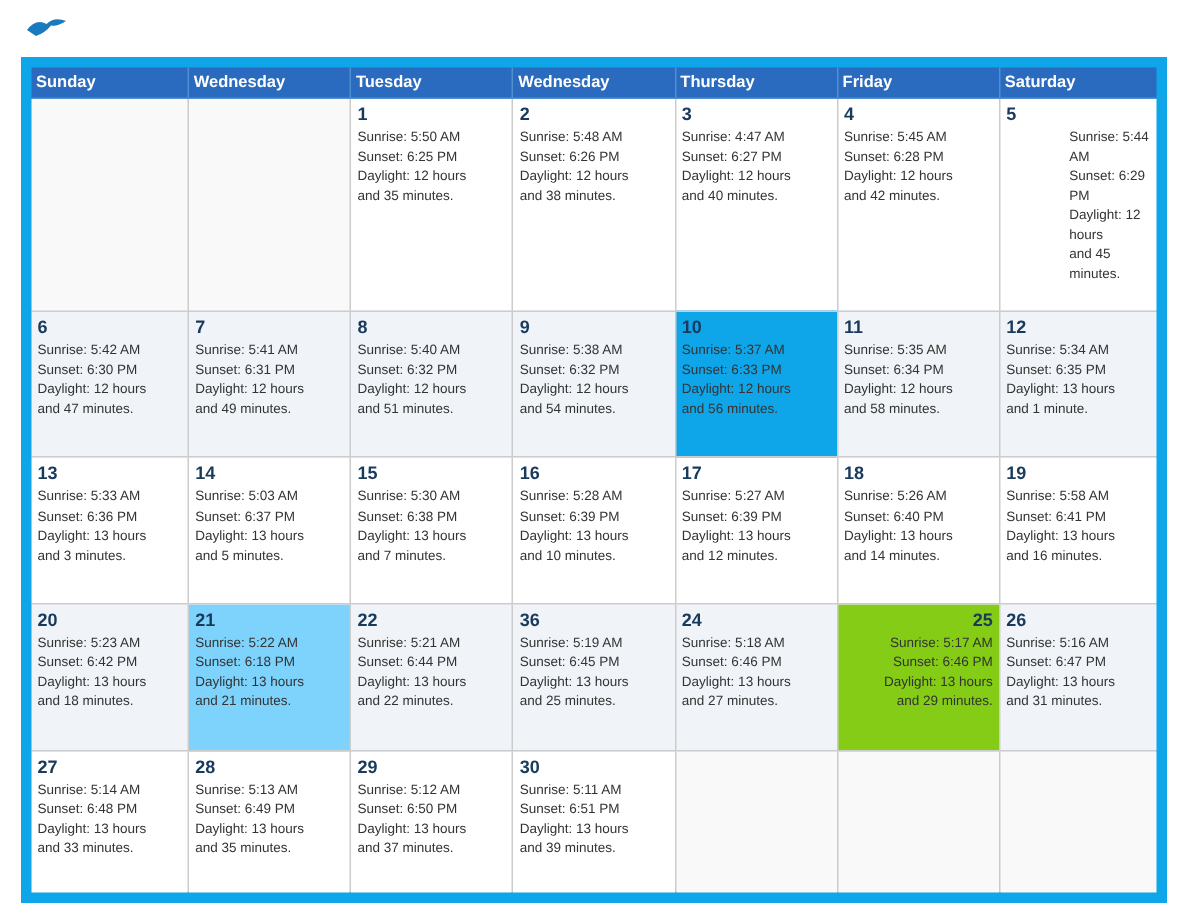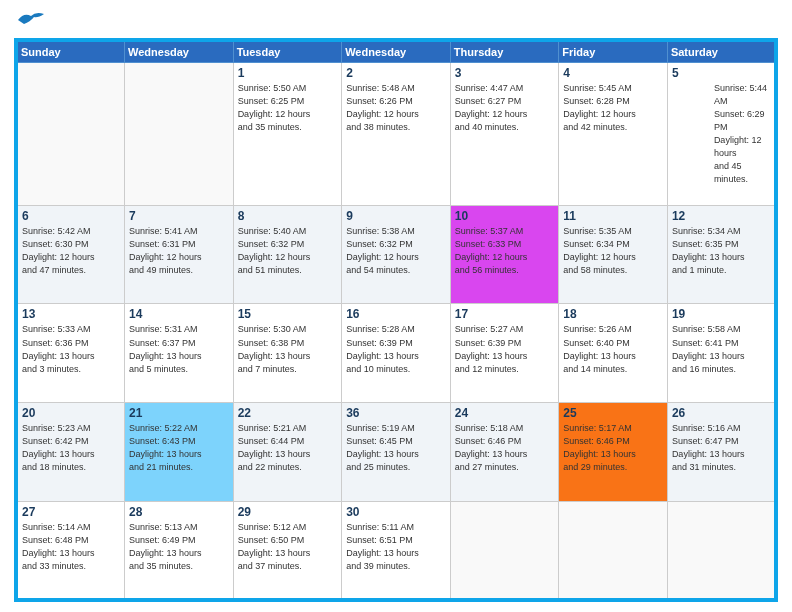--- a/index.html
+++ b/index.html
@@ -44,21 +44,21 @@
       font-size: 30px;
       font-weight: bold;
       color: #1a3a5c;
     }
     .location {
       font-size: 13px;
       color: #333;
     }
     .calendar {
       flex: 1;
-      border: 4px solid #0ea5e9;
+      border: 7px solid #0ea5e9;
       border-collapse: collapse;
       width: 100%;
       table-layout: fixed;
     }
     .calendar th {
       background: #2a6bbf;
       color: #fff;
       font-size: 11px;
       font-weight: bold;
       padding: 4px 3px;
@@ -184,21 +184,21 @@
 Daylight: 12 hours
 and 51 minutes.</div>
           </td>
           <td style="background: rgb(240, 244, 248);">
             <span class="day-num">9</span>
             <div class="day-info" style="white-space: pre-line;">Sunrise: 5:38 AM
 Sunset: 6:32 PM
 Daylight: 12 hours
 and 54 minutes.</div>
           </td>
-          <td style="background: #d946ef;">
+          <td style="background: #0ea5e9;">
             <span class="day-num">10</span>
             <div class="day-info" style="white-space: pre-line;">Sunrise: 5:37 AM
 Sunset: 6:33 PM
 Daylight: 12 hours
 and 56 minutes.</div>
           </td>
           <td style="background: rgb(240, 244, 248);">
             <span class="day-num">11</span>
             <div class="day-info" style="white-space: pre-line;">Sunrise: 5:35 AM
 Sunset: 6:34 PM
@@ -216,21 +216,21 @@
         <tr>
           <td>
             <span class="day-num">13</span>
             <div class="day-info" style="white-space: pre-line;">Sunrise: 5:33 AM
 Sunset: 6:36 PM
 Daylight: 13 hours
 and 3 minutes.</div>
           </td>
           <td>
             <span class="day-num">14</span>
-            <div class="day-info" style="white-space: pre-line;">Sunrise: 5:31 AM
+            <div class="day-info" style="white-space: pre-line;">Sunrise: 5:03 AM
 Sunset: 6:37 PM
 Daylight: 13 hours
 and 5 minutes.</div>
           </td>
           <td>
             <span class="day-num">15</span>
             <div class="day-info" style="white-space: pre-line;">Sunrise: 5:30 AM
 Sunset: 6:38 PM
 Daylight: 13 hours
 and 7 minutes.</div>
@@ -268,21 +268,21 @@
           <td style="background: rgb(240, 244, 248);">
             <span class="day-num">20</span>
             <div class="day-info" style="white-space: pre-line;">Sunrise: 5:23 AM
 Sunset: 6:42 PM
 Daylight: 13 hours
 and 18 minutes.</div>
           </td>
           <td style="background: #7dd3fc;">
             <span class="day-num">21</span>
             <div class="day-info" style="white-space: pre-line;">Sunrise: 5:22 AM
-Sunset: 6:43 PM
+Sunset: 6:18 PM
 Daylight: 13 hours
 and 21 minutes.</div>
           </td>
           <td style="background: rgb(240, 244, 248);">
             <span class="day-num">22</span>
             <div class="day-info" style="white-space: pre-line;">Sunrise: 5:21 AM
 Sunset: 6:44 PM
 Daylight: 13 hours
 and 22 minutes.</div>
           </td>
@@ -293,21 +293,21 @@
 Daylight: 13 hours
 and 25 minutes.</div>
           </td>
           <td style="background: rgb(240, 244, 248);">
             <span class="day-num">24</span>
             <div class="day-info" style="white-space: pre-line;">Sunrise: 5:18 AM
 Sunset: 6:46 PM
 Daylight: 13 hours
 and 27 minutes.</div>
           </td>
-          <td style="background: #f97316;">
+          <td style="background: #84cc16; text-align: right;">
             <span class="day-num">25</span>
             <div class="day-info" style="white-space: pre-line;">Sunrise: 5:17 AM
 Sunset: 6:46 PM
 Daylight: 13 hours
 and 29 minutes.</div>
           </td>
           <td style="background: rgb(240, 244, 248);">
             <span class="day-num">26</span>
             <div class="day-info" style="white-space: pre-line;">Sunrise: 5:16 AM
 Sunset: 6:47 PM

